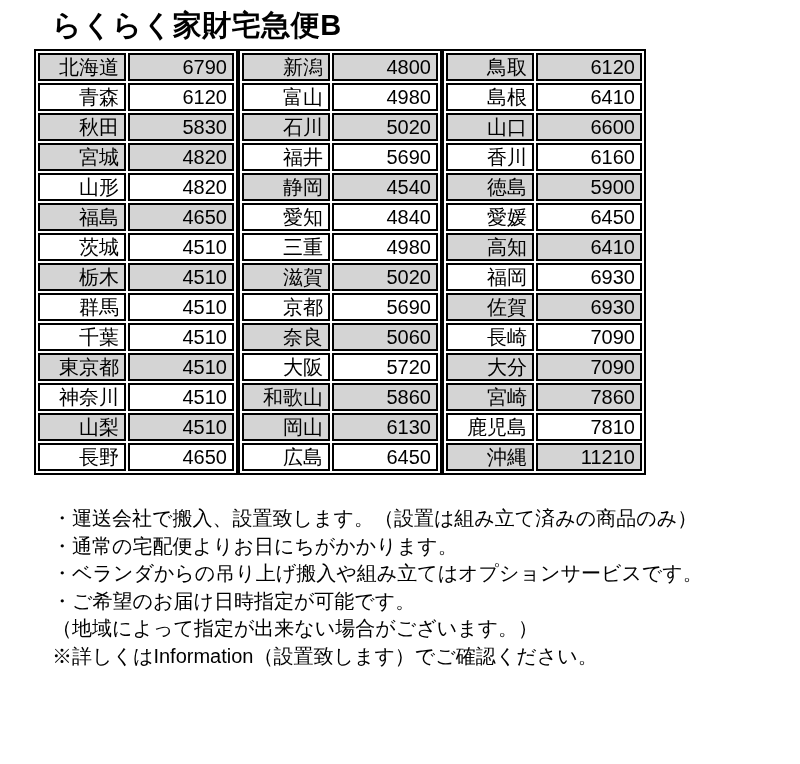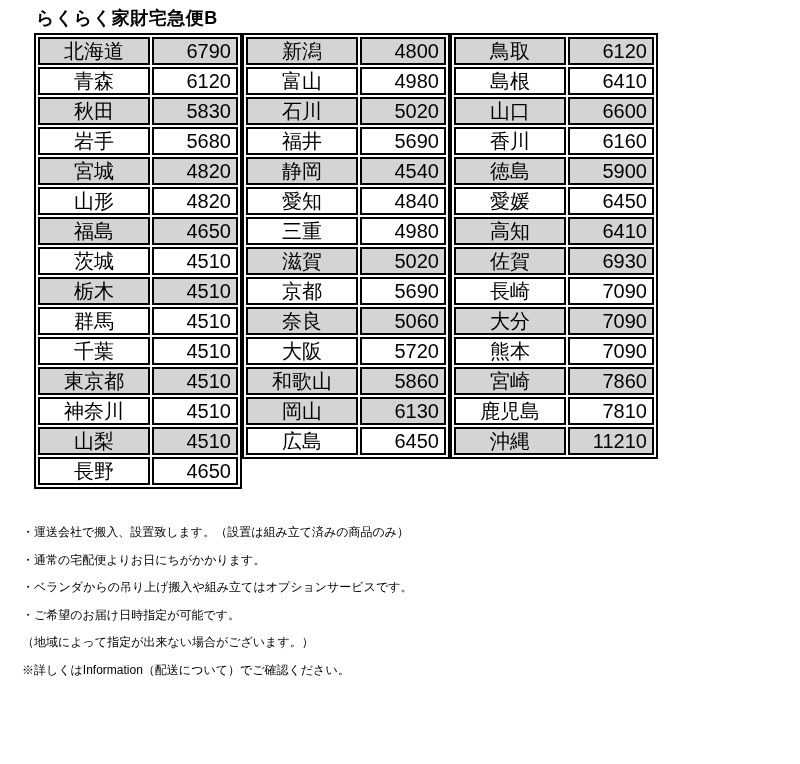--- a/index.html
+++ b/index.html
@@ -14,23 +14,23 @@
     padding: 0;
     width: 800px;
     height: 764px;
     background: #ffffff;
     color: var(--text);
     font-family: "Liberation Sans", sans-serif;
     overflow: hidden;
   }
   .page { width: 800px; height: 764px; }
   .title {
-    font-size: 18px;
+    font-size: 29px;
     font-weight: bold;
-    margin: 6px 0 3px 36px;
+    margin: 6px 0 3px 52px;
     letter-spacing: 0.5px;
   }
   .tables {
     display: flex;
     align-items: flex-start;
     margin-left: 34px;
   }
   table.price-table {
     border-collapse: separate;
     border-spacing: 2px;
@@ -39,27 +39,27 @@
   }
   table.price-table td {
     border: 2px solid var(--border);
     font-size: 20px;
     line-height: 24px;
     height: 24px;
     padding: 0 5px;
     white-space: nowrap;
     overflow: hidden;
   }
-  td.pref { width: 112px; text-align: center; }
-  td.price { width: 86px; text-align: right; }
+  td.pref { width: 88px; text-align: right; }
+  td.price { width: 106px; text-align: right; }
   tr.shaded td { background: var(--shaded); }
   tr.plain td { background: var(--plain); }
   .notes {
-    margin: 30px 0 0 22px;
-    font-size: 12px;
+    margin: 30px 0 0 52px;
+    font-size: 20px;
     line-height: 27.5px;
   }
   .note-line { white-space: nowrap; }
 </style>
 </head>
 <body>
 
 <div class="page">
   <h1 class="title">らくらく家財宅急便B</h1>
 
@@ -71,24 +71,20 @@
             <td class="price">6790</td>
           </tr>
           <tr class="plain">
             <td class="pref">青森</td>
             <td class="price">6120</td>
           </tr>
           <tr class="shaded">
             <td class="pref">秋田</td>
             <td class="price">5830</td>
           </tr>
-          <tr class="plain">
-            <td class="pref">岩手</td>
-            <td class="price">5680</td>
-          </tr>
           <tr class="shaded">
             <td class="pref">宮城</td>
             <td class="price">4820</td>
           </tr>
           <tr class="plain">
             <td class="pref">山形</td>
             <td class="price">4820</td>
           </tr>
           <tr class="shaded">
             <td class="pref">福島</td>
@@ -211,34 +207,34 @@
             <td class="price">5900</td>
           </tr>
           <tr class="plain">
             <td class="pref">愛媛</td>
             <td class="price">6450</td>
           </tr>
           <tr class="shaded">
             <td class="pref">高知</td>
             <td class="price">6410</td>
           </tr>
+          <tr class="plain">
+            <td class="pref">福岡</td>
+            <td class="price">6930</td>
+          </tr>
           <tr class="shaded">
             <td class="pref">佐賀</td>
             <td class="price">6930</td>
           </tr>
           <tr class="plain">
             <td class="pref">長崎</td>
             <td class="price">7090</td>
           </tr>
           <tr class="shaded">
             <td class="pref">大分</td>
-            <td class="price">7090</td>
-          </tr>
-          <tr class="plain">
-            <td class="pref">熊本</td>
             <td class="price">7090</td>
           </tr>
           <tr class="shaded">
             <td class="pref">宮崎</td>
             <td class="price">7860</td>
           </tr>
           <tr class="plain">
             <td class="pref">鹿児島</td>
             <td class="price">7810</td>
           </tr>
@@ -249,15 +245,15 @@
         </tbody>
     </table>
   </div>
 
   <div class="notes">
       <div class="note-line">・運送会社で搬入、設置致します。（設置は組み立て済みの商品のみ）</div>
       <div class="note-line">・通常の宅配便よりお日にちがかかります。</div>
       <div class="note-line">・ベランダからの吊り上げ搬入や組み立てはオプションサービスです。</div>
       <div class="note-line">・ご希望のお届け日時指定が可能です。</div>
       <div class="note-line">（地域によって指定が出来ない場合がございます。）</div>
-      <div class="note-line">※詳しくはInformation（配送について）でご確認ください。</div>
+      <div class="note-line">※詳しくはInformation（設置致します）でご確認ください。</div>
     </div>
 </div>
 
 </body></html>

